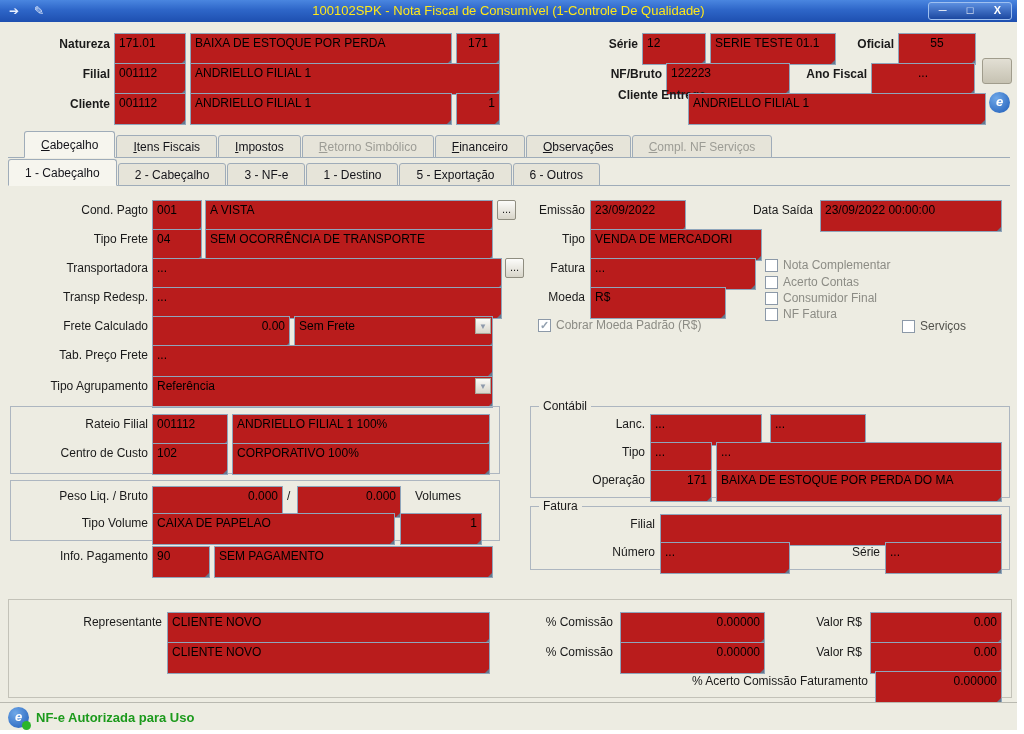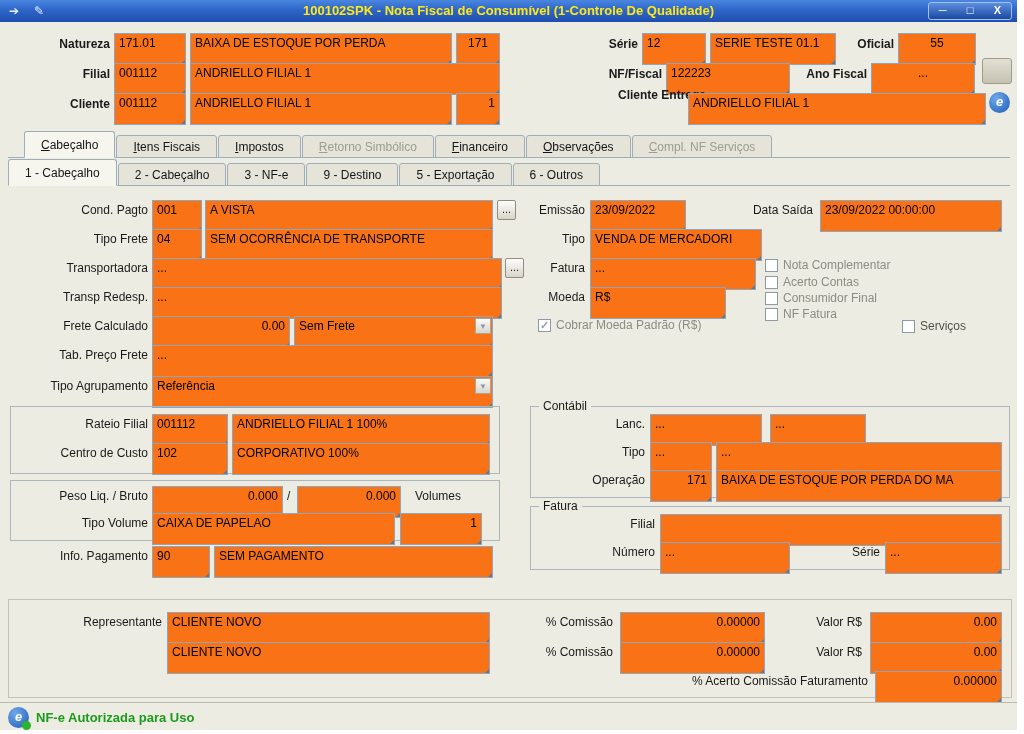--- a/index.html
+++ b/index.html
@@ -1,27 +1,27 @@
 <!DOCTYPE html>
 <html><head>
 <meta charset="utf-8">
 <style>
 *{margin:0;padding:0;box-sizing:border-box}
 html,body{width:1024px;height:734px;background:#ffffff;font-family:"Liberation Sans",sans-serif;position:relative;overflow:hidden}
 #window{position:absolute;left:0;top:0;width:1017px;height:730px;background:#EDECE2;overflow:hidden}
 #titlebar{position:absolute;left:0;top:0;width:100%;height:22px;background:linear-gradient(180deg,#4A86E0 0%,#2E66C8 45%,#1E4FB0 100%)}
-#title-text{position:absolute;left:0;right:0;top:0;height:22px;text-align:center;line-height:22px;color:#FFE81A;font-weight:bold;font-size:13px;white-space:nowrap}
+#title-text{position:absolute;left:0;right:0;top:0;height:22px;text-align:center;line-height:22px;color:#FFE81A;font-weight:normal;font-size:13px;white-space:nowrap}
 .tb-icon{position:absolute;top:3px;width:18px;height:16px;color:#E8F0FF;font-size:12px;line-height:16px;text-align:center}
 #win-controls{position:absolute;right:5px;top:2px;width:84px;height:18px;background:linear-gradient(180deg,#5C8FE0,#1C48A0);border:1px solid #9FC0F0;border-radius:3px;display:flex}
 .win-btn{flex:1;color:#fff;font-size:11px;line-height:15px;text-align:center;font-weight:bold}
 .lbl{position:absolute;height:20px;line-height:20px;font-size:12px;color:#1a1a1a;text-align:right;white-space:nowrap}
 .lbl.b{font-weight:bold}
 .lbl.left{text-align:left}
 .lbl.two{line-height:14px;height:28px}
-.fld{position:absolute;height:32px;background:#f97316;border:1px solid #8FA5BB;font-size:12px;line-height:18px;padding:0 4px;color:#000;white-space:nowrap;overflow:hidden}
+.fld{position:absolute;height:32px;background:#b91c1c;border:1px solid #8FA5BB;font-size:12px;line-height:18px;padding:0 4px;color:#000;white-space:nowrap;overflow:hidden}
 .fld::after{content:"";position:absolute;right:0;bottom:0;width:0;height:0;border-left:4px solid transparent;border-bottom:4px solid #64788C}
 .fld.r{text-align:right}
 .fld.c{text-align:center}
 .fld.combo{padding-right:20px}
 .combo-btn{position:absolute;top:1px;right:1px;width:16px;height:16px;background:linear-gradient(180deg,#FAFAF7,#D9D6CB);border:1px solid #A8A699;color:#8E9AAC;font-size:8px;line-height:15px;text-align:center}
 .dots-btn{position:absolute;width:19px;height:20px;background:linear-gradient(180deg,#FCFCFA,#D8D5C9);border:1px solid #8F8D80;border-radius:2px;font-size:11px;line-height:16px;text-align:center;color:#222}
 .groupbox{position:absolute;border:1px solid #ADB6C0}
 .legend{position:absolute;top:-7px;left:8px;background:#EDECE2;padding:0 4px;font-size:12px;color:#1a1a1a;line-height:13px;white-space:nowrap}
 .chk{position:absolute;width:13px;height:13px;background:#fff;border:1px solid #8C99A8}
 .chk .mark{display:none}
@@ -63,21 +63,21 @@
   <div class="fld c" style="left:456px;top:33px;width:44px">171</div>
   <div class="lbl b" style="left:580px;top:34px;width:58px">Série</div>
   <div class="fld" style="left:642px;top:33px;width:64px">12</div>
   <div class="fld" style="left:710px;top:33px;width:126px">SERIE TESTE 01.1</div>
   <div class="lbl b" style="left:838px;top:34px;width:56px">Oficial</div>
   <div class="fld c" style="left:898px;top:33px;width:78px">55</div>
 
   <div class="lbl b" style="left:20px;top:64px;width:90px">Filial</div>
   <div class="fld" style="left:114px;top:63px;width:72px">001112</div>
   <div class="fld" style="left:190px;top:63px;width:310px">ANDRIELLO FILIAL 1</div>
-  <div class="lbl b" style="left:580px;top:64px;width:82px">NF/Fiscal</div>
+  <div class="lbl b" style="left:580px;top:64px;width:82px">NF/Bruto</div>
   <div class="fld" style="left:666px;top:63px;width:124px">122223</div>
   <div class="lbl b" style="left:795px;top:64px;width:72px">Ano Fiscal</div>
   <div class="fld c" style="left:871px;top:63px;width:104px">...</div>
   <div class="gray-btn-icon" style="left:982px;top:58px"></div>
 
   <div class="lbl b" style="left:20px;top:94px;width:90px">Cliente</div>
   <div class="fld" style="left:114px;top:93px;width:72px">001112</div>
   <div class="fld" style="left:190px;top:93px;width:262px">ANDRIELLO FILIAL 1</div>
   <div class="fld r" style="left:456px;top:93px;width:44px">1</div>
   <div class="lbl b two" style="left:618px;top:88px;width:65px">Cliente Entrega</div>
@@ -107,21 +107,21 @@
     <div class="tab accel disabled">
         <span>Compl. NF Serviços</span>
       </div>
   </div>
 
   <div class="tabstrip" style="left:8px;top:158px;width:1002px;height:28px">
     <div class="strip-line"></div>
     <div class="tab active"><span>1 - Cabeçalho</span></div>
     <div class="tab"><span>2 - Cabeçalho</span></div>
     <div class="tab"><span>3 - NF-e</span></div>
-    <div class="tab"><span>9 - Destino</span></div>
+    <div class="tab"><span>1 - Destino</span></div>
     <div class="tab"><span>5 - Exportação</span></div>
     <div class="tab"><span>6 - Outros</span></div>
   </div>
 
   <div class="lbl" style="left:8px;top:200px;width:140px">Cond. Pagto</div>
   <div class="fld" style="left:152px;top:200px;width:50px">001</div>
   <div class="fld" style="left:205px;top:200px;width:288px">A VISTA</div>
   <div class="dots-btn" style="left:497px;top:200px">...</div>
 
   <div class="lbl" style="left:8px;top:229px;width:140px">Tipo Frete</div>

